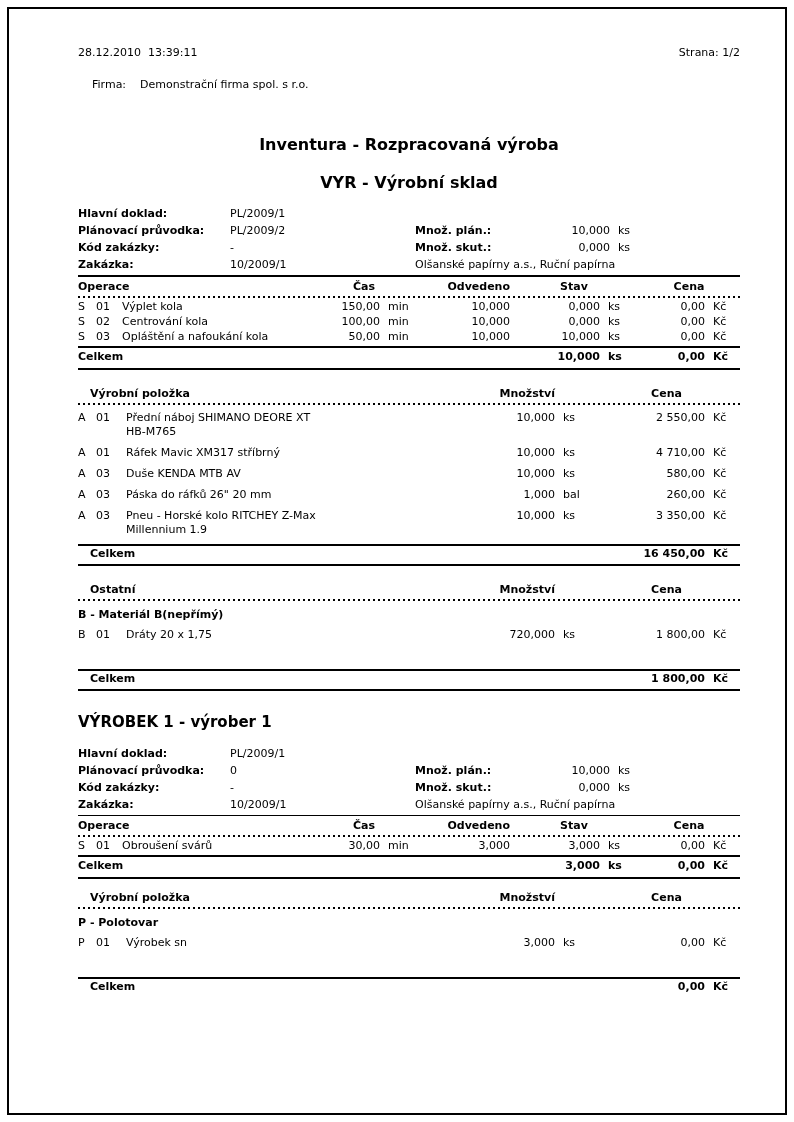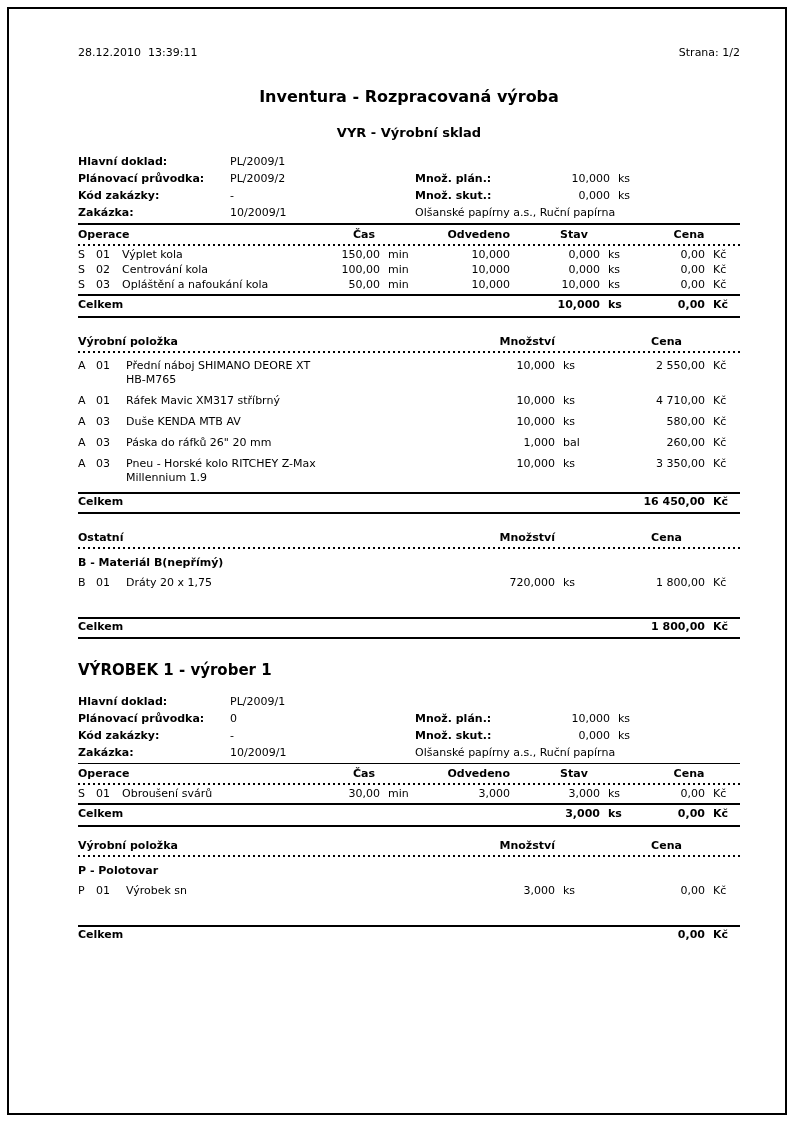--- a/index.html
+++ b/index.html
@@ -17,21 +17,21 @@
   }
   .content { width:662px; }
 
   
   .meta-row { display:flex; line-height:16px; white-space:pre; }
   .meta-spacer { flex:1; }
   .firm-row { line-height:16px; white-space:pre; }
   .firm-name { margin-left:14px; }
 
   .report-title { text-align:center; font-weight:bold; font-size:16px; margin-top:26px; }
-  .report-subtitle { text-align:center; font-weight:bold; font-size:13px; margin-top:19px; }
+  .report-subtitle { text-align:center; font-weight:bold; font-size:16px; margin-top:19px; }
 
   .product-heading { font-weight:bold; font-size:15px; line-height:19px; margin-top:41px; }
   .product-heading.second { margin-top:22px; }
 
   
   .info-grid { display:grid; grid-template-columns:152px 185px 100px 95px 30px; line-height:17px; margin-top:13px; }
   .info-label { font-weight:bold; }
   .num-right { text-align:right; }
   .unit { padding-left:8px; }
   .info-firm { grid-column:3 / 6; }
@@ -52,21 +52,21 @@
   .span-stav { grid-column:7 / 9; text-align:center; }
   .span-cena { grid-column:9 / 11; text-align:center; }
   .cell-r { text-align:right; }
   .total-row { font-weight:bold; line-height:16px; padding:1px 0; }
   .t-stav { grid-column:7; }
   .t-cena { grid-column:9; }
 
   
   .items-grid { display:grid; grid-template-columns:18px 30px 1fr 191px 38px 112px 35px; line-height:14px; }
   .items-header { font-weight:bold; padding-top:2px; line-height:15px; }
-  .i-span-name { grid-column:1 / 4; }
+  .i-span-name { grid-column:1 / 4;margin-left:12px; }
   .i-span-qty { grid-column:4 / 6; text-align:right; padding-right:38px; }
   .i-span-cena { grid-column:6 / 8; text-align:center; }
   .group-header { font-weight:bold; line-height:15px; margin-top:6px; }
   .item-row { margin-top:6px; margin-bottom:7px; }
   .i-qty { grid-column:4; }
   .i-cena { grid-column:6; }
   .i-t-cena { grid-column:6; }
   .name2:empty { display:none; }
 
   .section-gap { height:14px; }
@@ -77,20 +77,23 @@
 <body>
 
 <div class="page-frame">
 <div class="content">
 
   <div class="meta-row">
     <span>28.12.2010  13:39:11</span>
     <span class="meta-spacer"></span>
     <span>Strana: 1/2</span>
   </div>
+  <div class="firm-row">
+    <span>Firma:</span><span class="firm-name">Demonstrační firma spol. s r.o.</span>
+  </div>
 
   <div class="report-title">Inventura - Rozpracovaná výroba</div>
   <div class="report-subtitle">VYR - Výrobní sklad</div>
 
 
   <div class="info-grid">
     <div class="info-label">Hlavní doklad:</div>
     <div>PL/2009/1</div>
     <div></div>
         <div></div>

